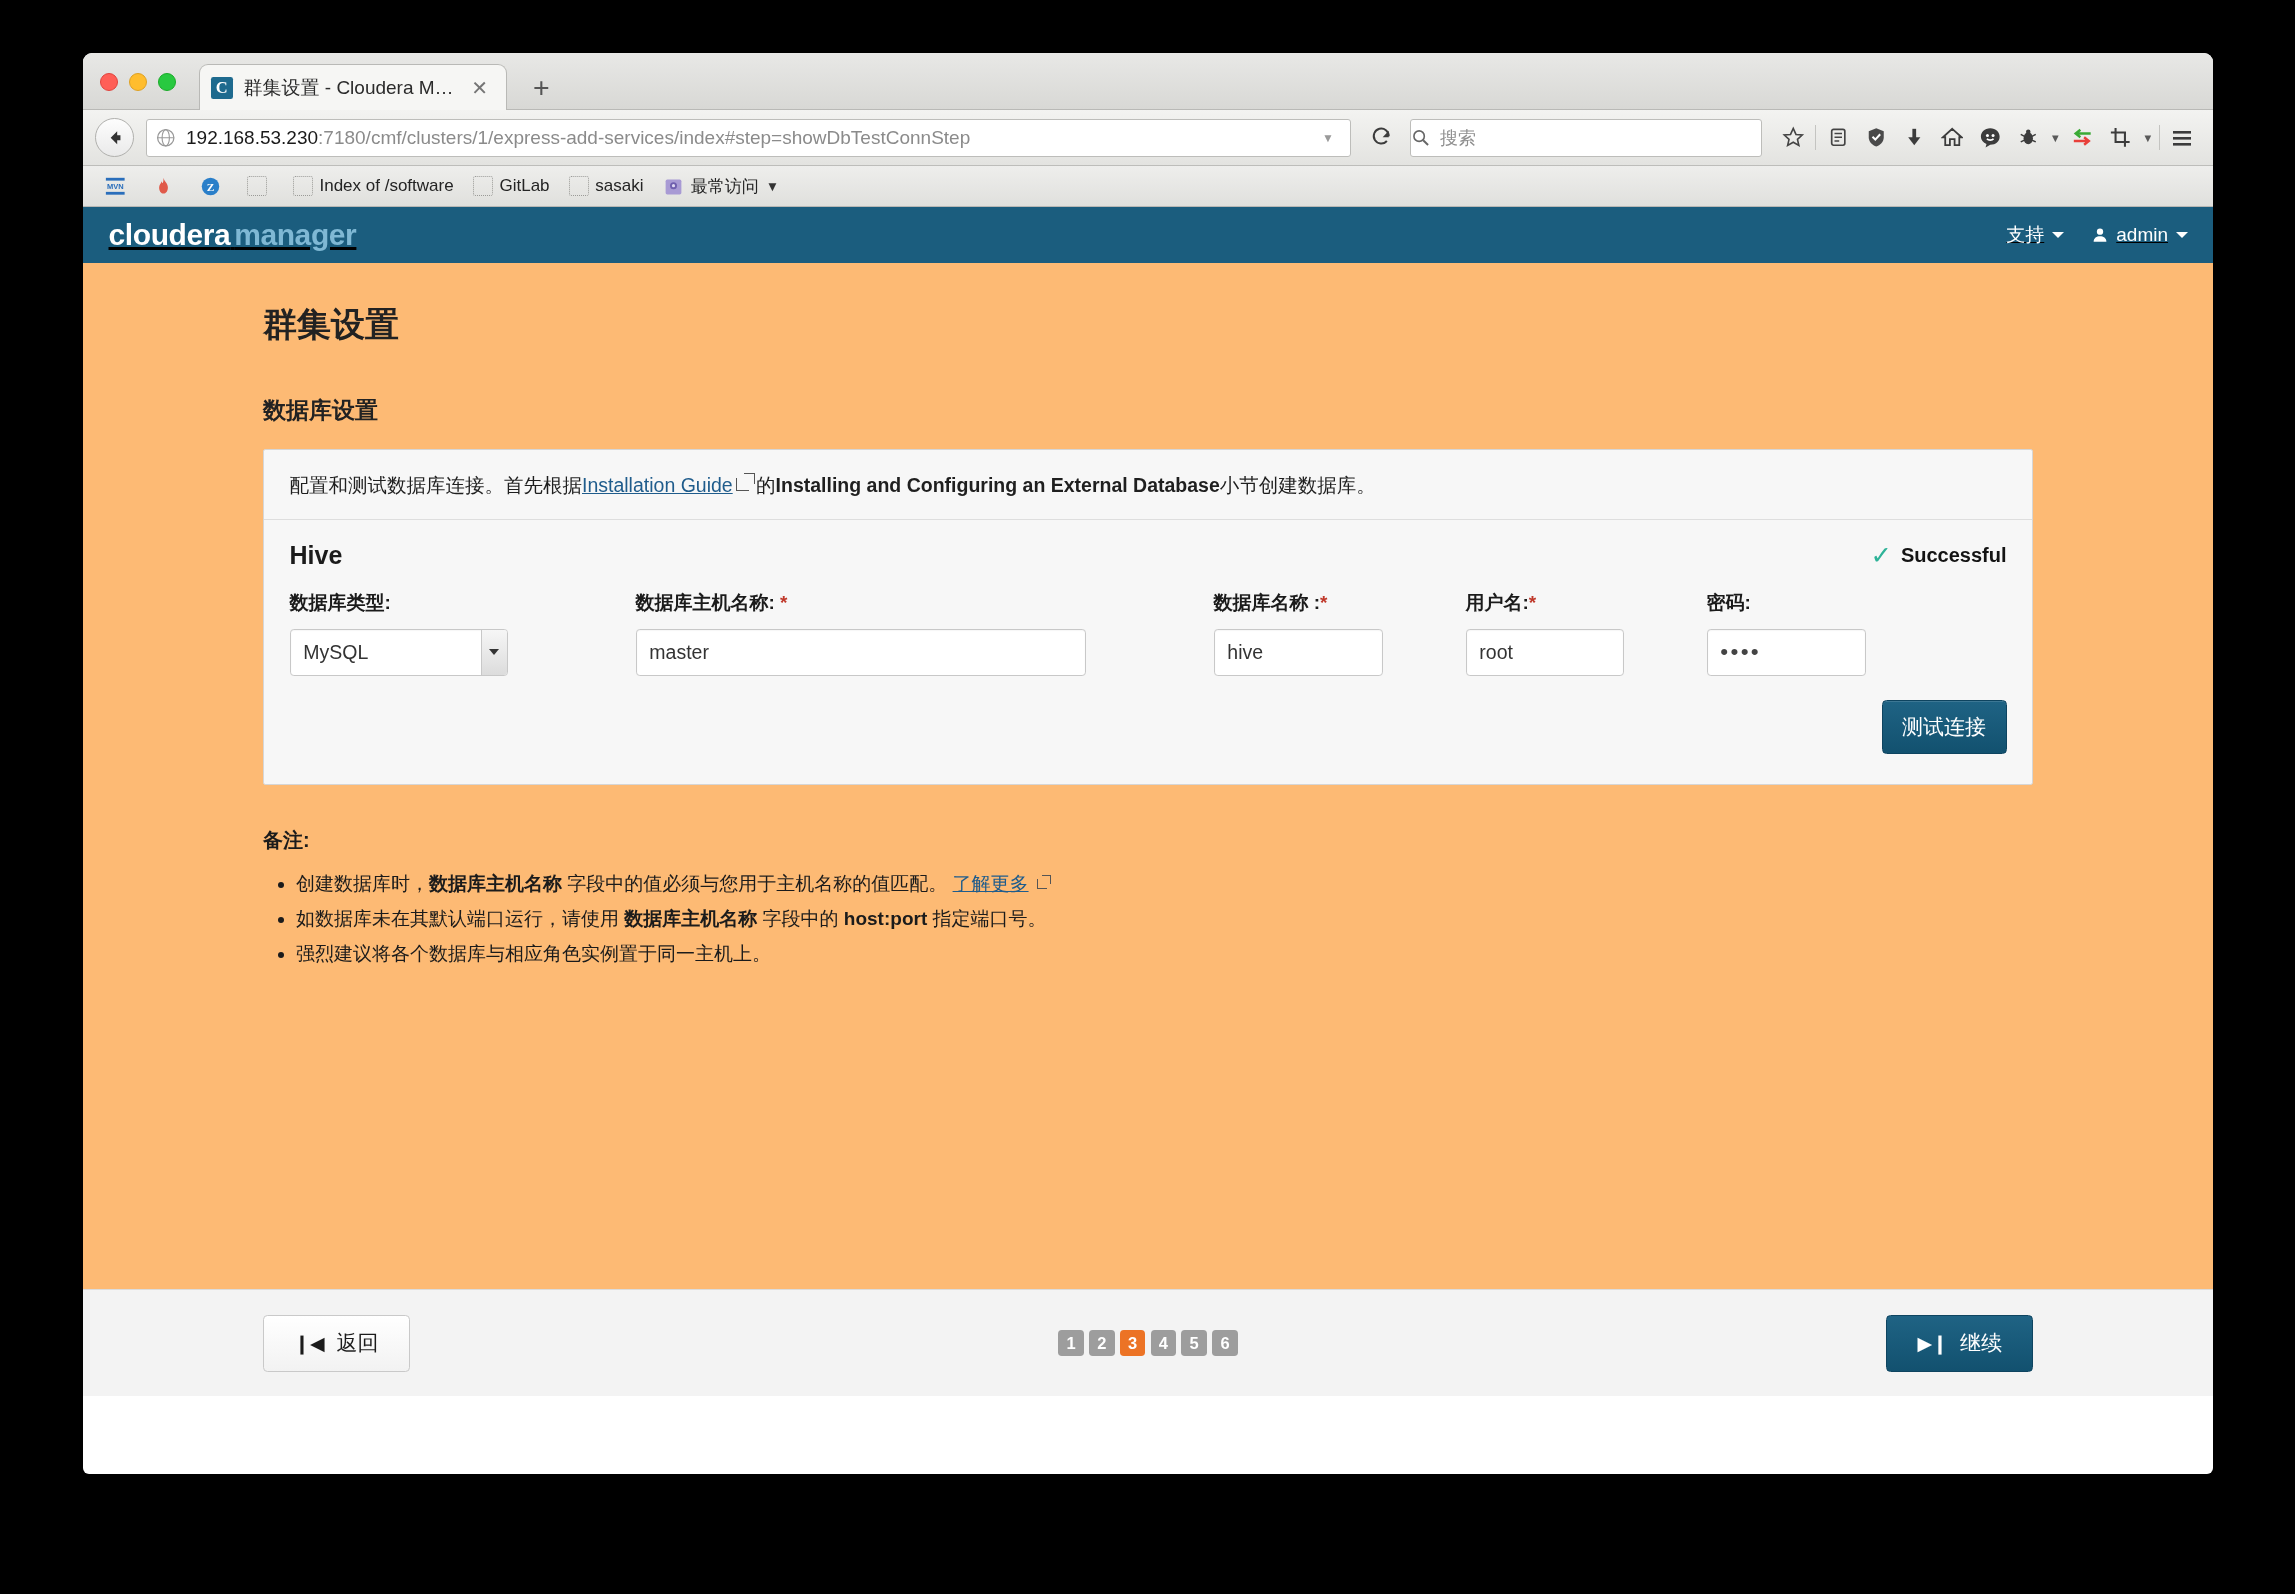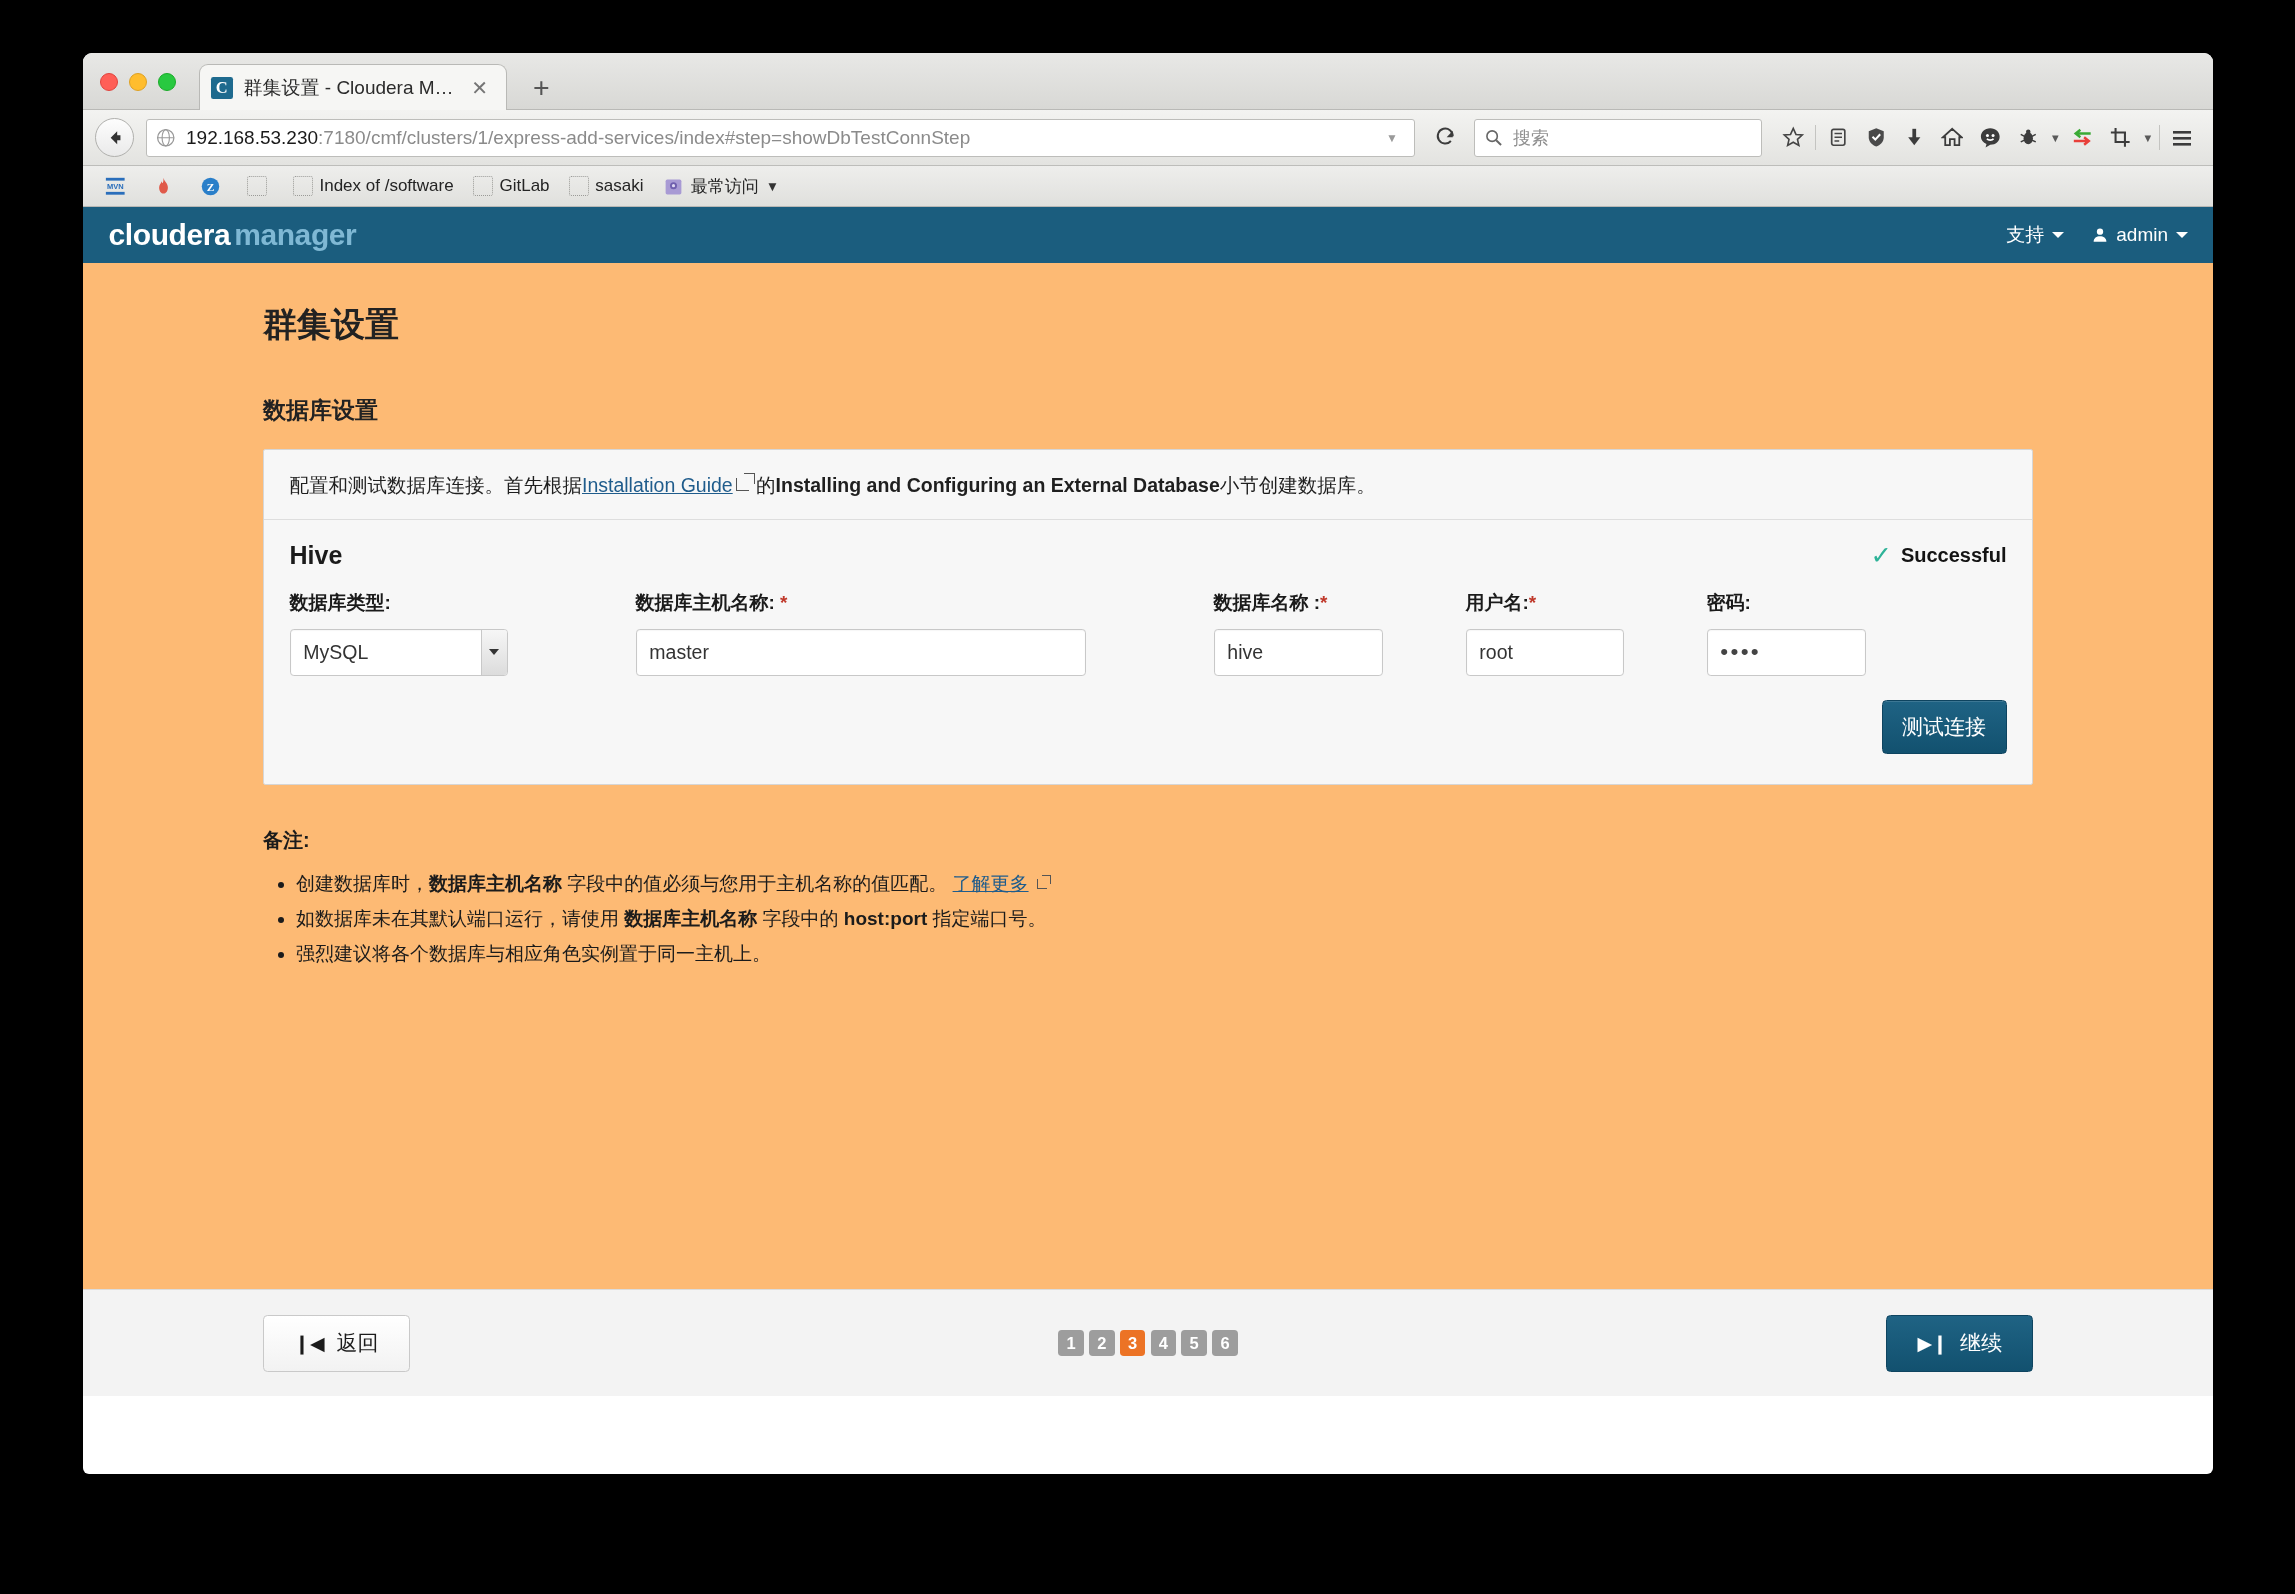--- a/index.html
+++ b/index.html
@@ -92,26 +92,26 @@
     white-space: nowrap; overflow: hidden;
   }
   .url-text b { color: #1a1a1a; font-weight: normal; }
   .url-caret { color: #9a9a9a; font-size: 12px; padding: 0 7.5px; }
   .reload-btn {
     width: 38px; height: 38px;
     display: flex; align-items: center; justify-content: center;
     margin-right: 10.5px; cursor: pointer;
   }
   .searchbar {
-    width: 288px; height: 38px;
+    width: 352px; height: 38px;
     background: #fff;
     border: 0.8px solid #bdbdba;
     border-radius: 3px;
     display: flex; align-items: center;
-    padding: 0 9px;
+    padding: 0 0;
     margin-right: 12px;
   }
   .search-ph { font-size: 18px; color: #8f8f8f; margin-left: 9px; }
   .toolicons { display: flex; align-items: center; gap: 0; }
   .ticon {
     width: 38px; height: 38px;
     display: flex; align-items: center; justify-content: center;
     cursor: pointer;
   }
   .tsep { width: 0.8px; height: 25.5px; background: #c4c4c1; margin: 0 3px; }
@@ -134,20 +134,21 @@
     border-radius: 2.3px;
   }
 
   
   .cm-header {
     height: 56px;
     background: #1b5d7e;
     display: flex; align-items: center;
     padding: 0 25.5px;
     justify-content: space-between;
+    text-decoration: underline;
   }
   .cm-logo { font-size: 30px; font-weight: bold; letter-spacing: -0.4px; }
   .cm-logo .c1 { color: #ffffff; }
   .cm-logo .c2 { color: #7fb8d4; }
   .cm-logo .sup { font-size: 15px; vertical-align: super; color:#fff; }
   .cm-header-right { display: flex; align-items: center; gap: 27px; }
   .cm-hr-item {
     display: flex; align-items: center; gap: 7.5px;
     color: #ffffff; font-size: 19px; cursor: pointer;
   }

